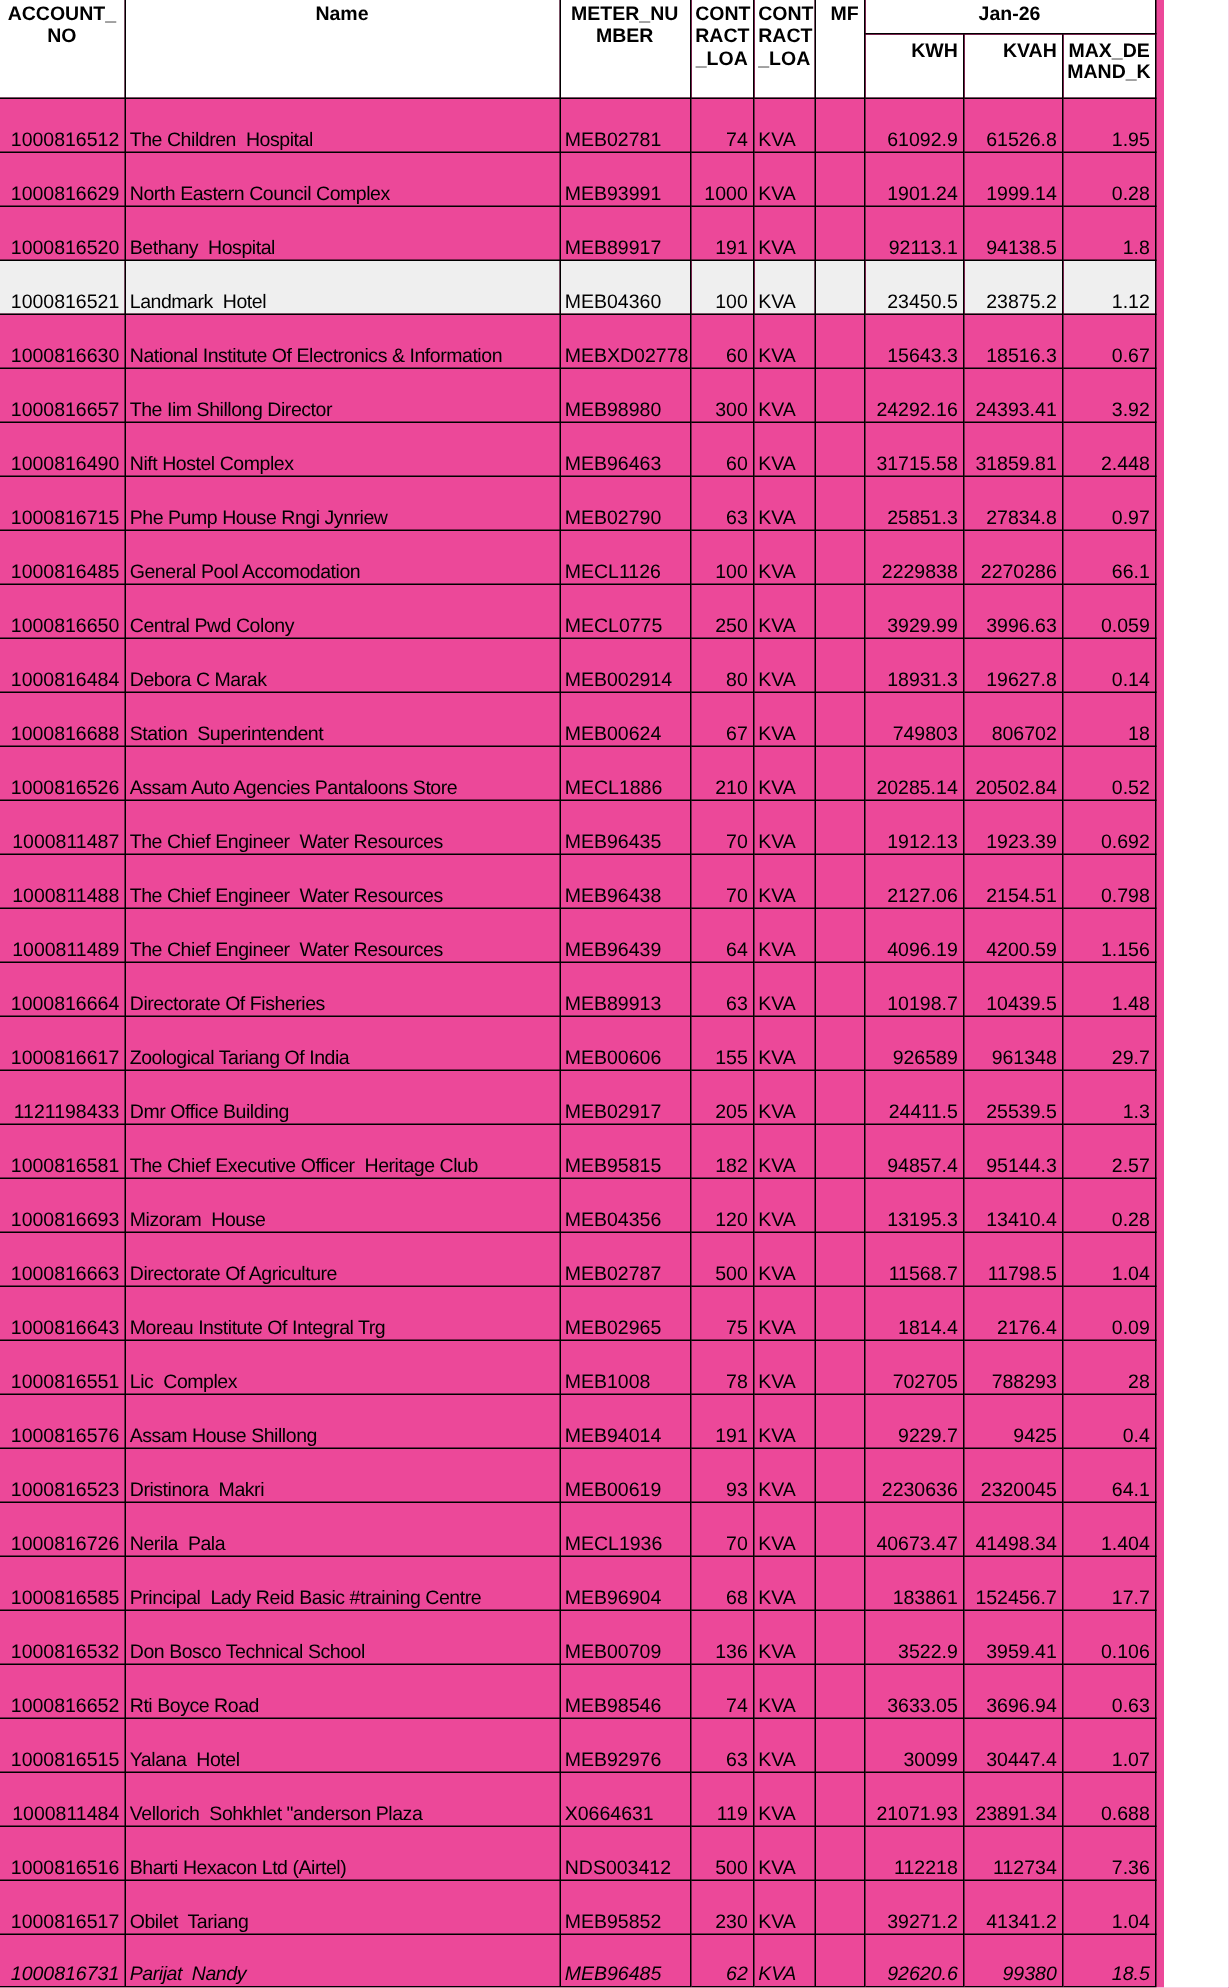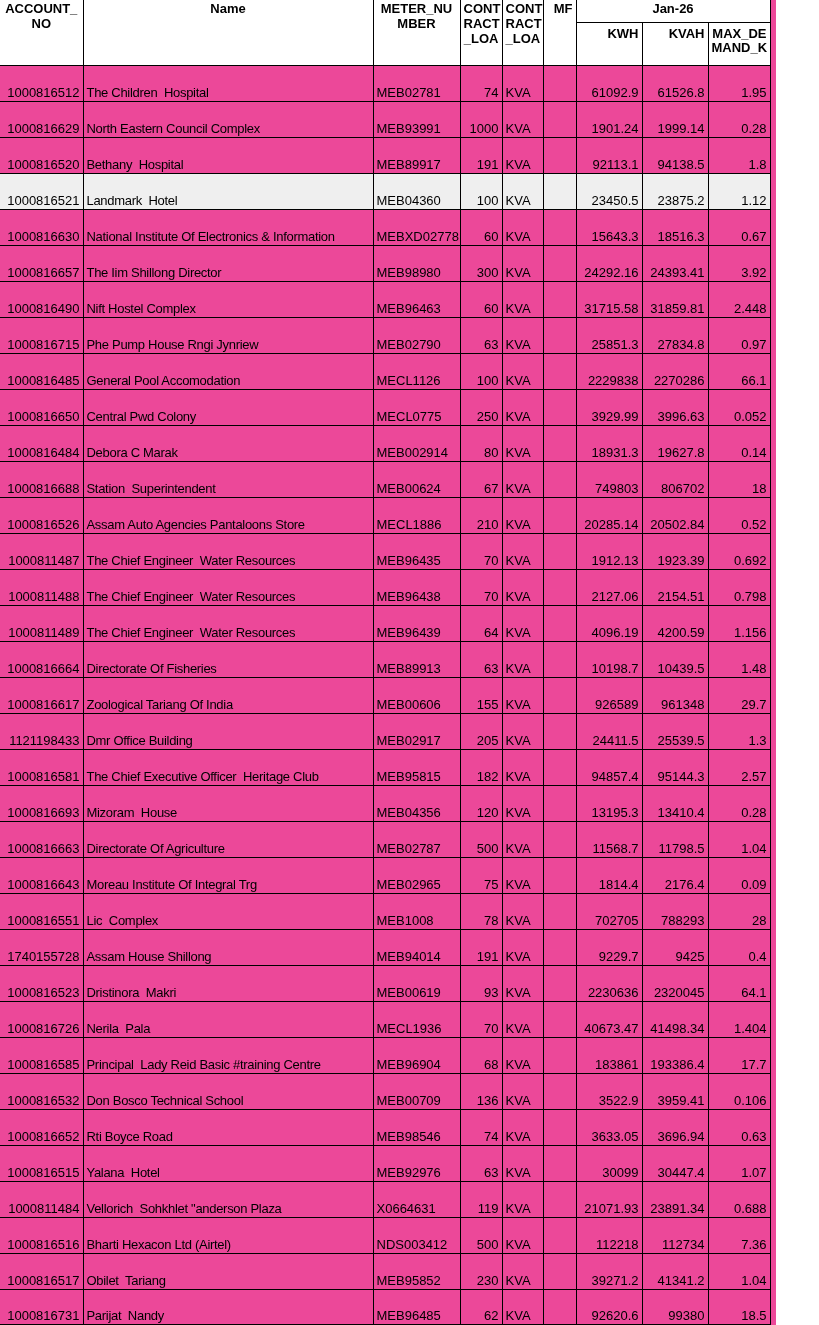--- a/index.html
+++ b/index.html
@@ -49,21 +49,21 @@
   
   tbody tr { height: 36px; }
   tbody td {
     vertical-align: bottom;
     padding-bottom: 5px;
   }
   td.num  { text-align: right; }
   td.text { text-align: left; }
   td.name { white-space: pre; letter-spacing: -0.3px; margin-top: 34px; }
   tbody tr.highlight td { background: #efefef; }
-  tbody tr:last-child td { border-bottom: 3px solid #000000; }
+  tbody tr:last-child td { border-bottom: 3px solid #000000; font-style: italic; }
 </style>
 </head>
 <body>
 
 <div class="sheet">
   <table class="grid">
     <colgroup>
       <col style="width:83px">
       <col style="width:290px">
       <col style="width:87px">
@@ -199,21 +199,21 @@
   </tr>
         <tr>
     <td class="num">1000816650</td>
     <td class="text name">Central Pwd Colony</td>
     <td class="text">MECL0775</td>
     <td class="num">250</td>
     <td class="text">KVA</td>
     <td class="text"></td>
     <td class="num">3929.99</td>
     <td class="num">3996.63</td>
-    <td class="num">0.052</td>
+    <td class="num">0.059</td>
   </tr>
         <tr>
     <td class="num">1000816484</td>
     <td class="text name">Debora C Marak</td>
     <td class="text">MEB002914</td>
     <td class="num">80</td>
     <td class="text">KVA</td>
     <td class="text"></td>
     <td class="num">18931.3</td>
     <td class="num">19627.8</td>
@@ -356,21 +356,21 @@
     <td class="text name">Lic  Complex</td>
     <td class="text">MEB1008</td>
     <td class="num">78</td>
     <td class="text">KVA</td>
     <td class="text"></td>
     <td class="num">702705</td>
     <td class="num">788293</td>
     <td class="num">28</td>
   </tr>
         <tr>
-    <td class="num">1740155728</td>
+    <td class="num">1000816576</td>
     <td class="text name">Assam House Shillong</td>
     <td class="text">MEB94014</td>
     <td class="num">191</td>
     <td class="text">KVA</td>
     <td class="text"></td>
     <td class="num">9229.7</td>
     <td class="num">9425</td>
     <td class="num">0.4</td>
   </tr>
         <tr>
@@ -396,21 +396,21 @@
     <td class="num">1.404</td>
   </tr>
         <tr>
     <td class="num">1000816585</td>
     <td class="text name">Principal  Lady Reid Basic #training Centre</td>
     <td class="text">MEB96904</td>
     <td class="num">68</td>
     <td class="text">KVA</td>
     <td class="text"></td>
     <td class="num">183861</td>
-    <td class="num">193386.4</td>
+    <td class="num">152456.7</td>
     <td class="num">17.7</td>
   </tr>
         <tr>
     <td class="num">1000816532</td>
     <td class="text name">Don Bosco Technical School</td>
     <td class="text">MEB00709</td>
     <td class="num">136</td>
     <td class="text">KVA</td>
     <td class="text"></td>
     <td class="num">3522.9</td>

